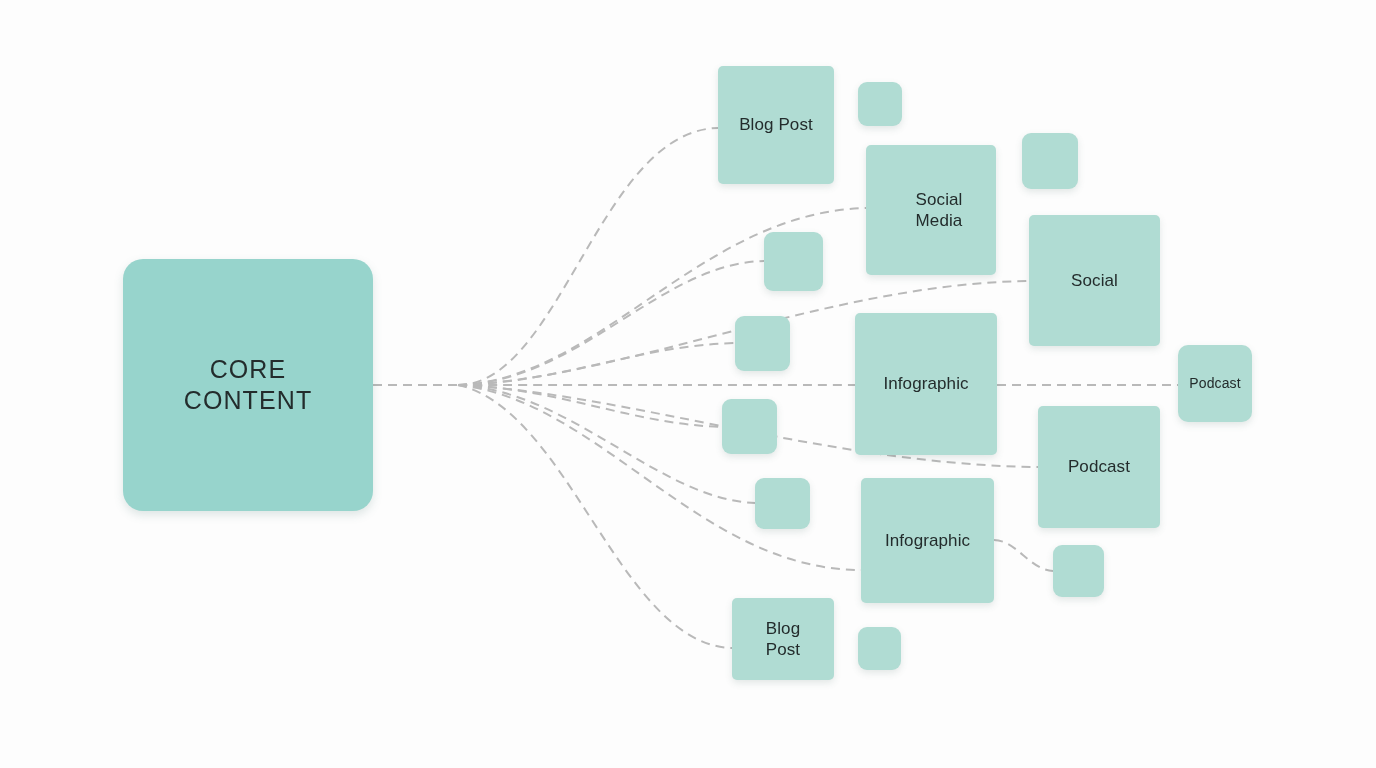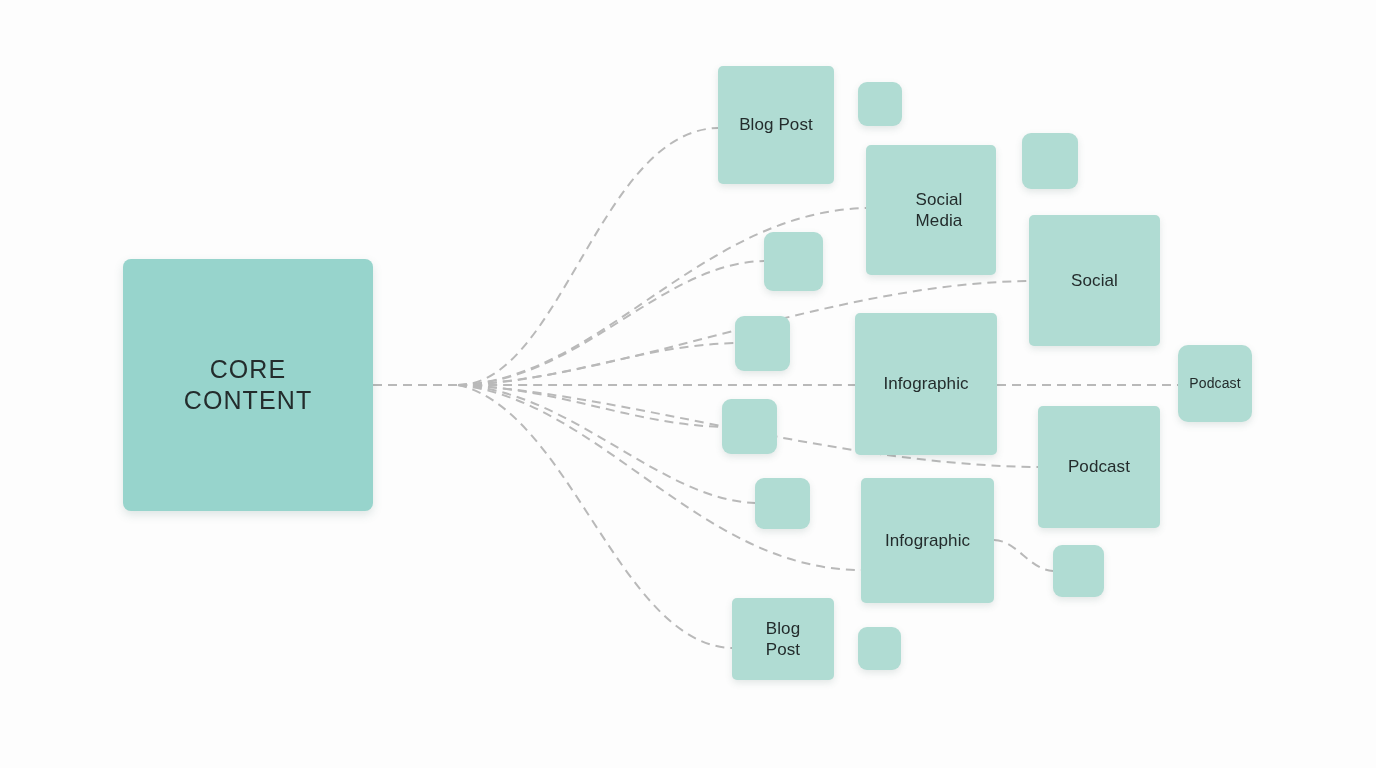--- a/index.html
+++ b/index.html
@@ -33,21 +33,21 @@
     border-radius: 12px;
     background: #b0dcd3;
     color: #232c2c;
     line-height: 1.25;
     white-space: pre-line;
     box-shadow: 0 3px 7px rgba(90, 120, 115, 0.16);
     letter-spacing: 0.1px;
   }
   .node.core {
     background: #97d4cc;
-    border-radius: 8px;
+    border-radius: 20px;
     font-size: 25px;
     letter-spacing: 1.1px;
     box-shadow: 0 4px 10px rgba(80, 120, 115, 0.18);
   }
   .node.medium { font-size: 17px; border-radius: 5px; }
   .node.small-label { font-size: 14px; border-radius: 10px; }
   .node.blank { border-radius: 9px; }
 </style>
 </head>
 <body>

